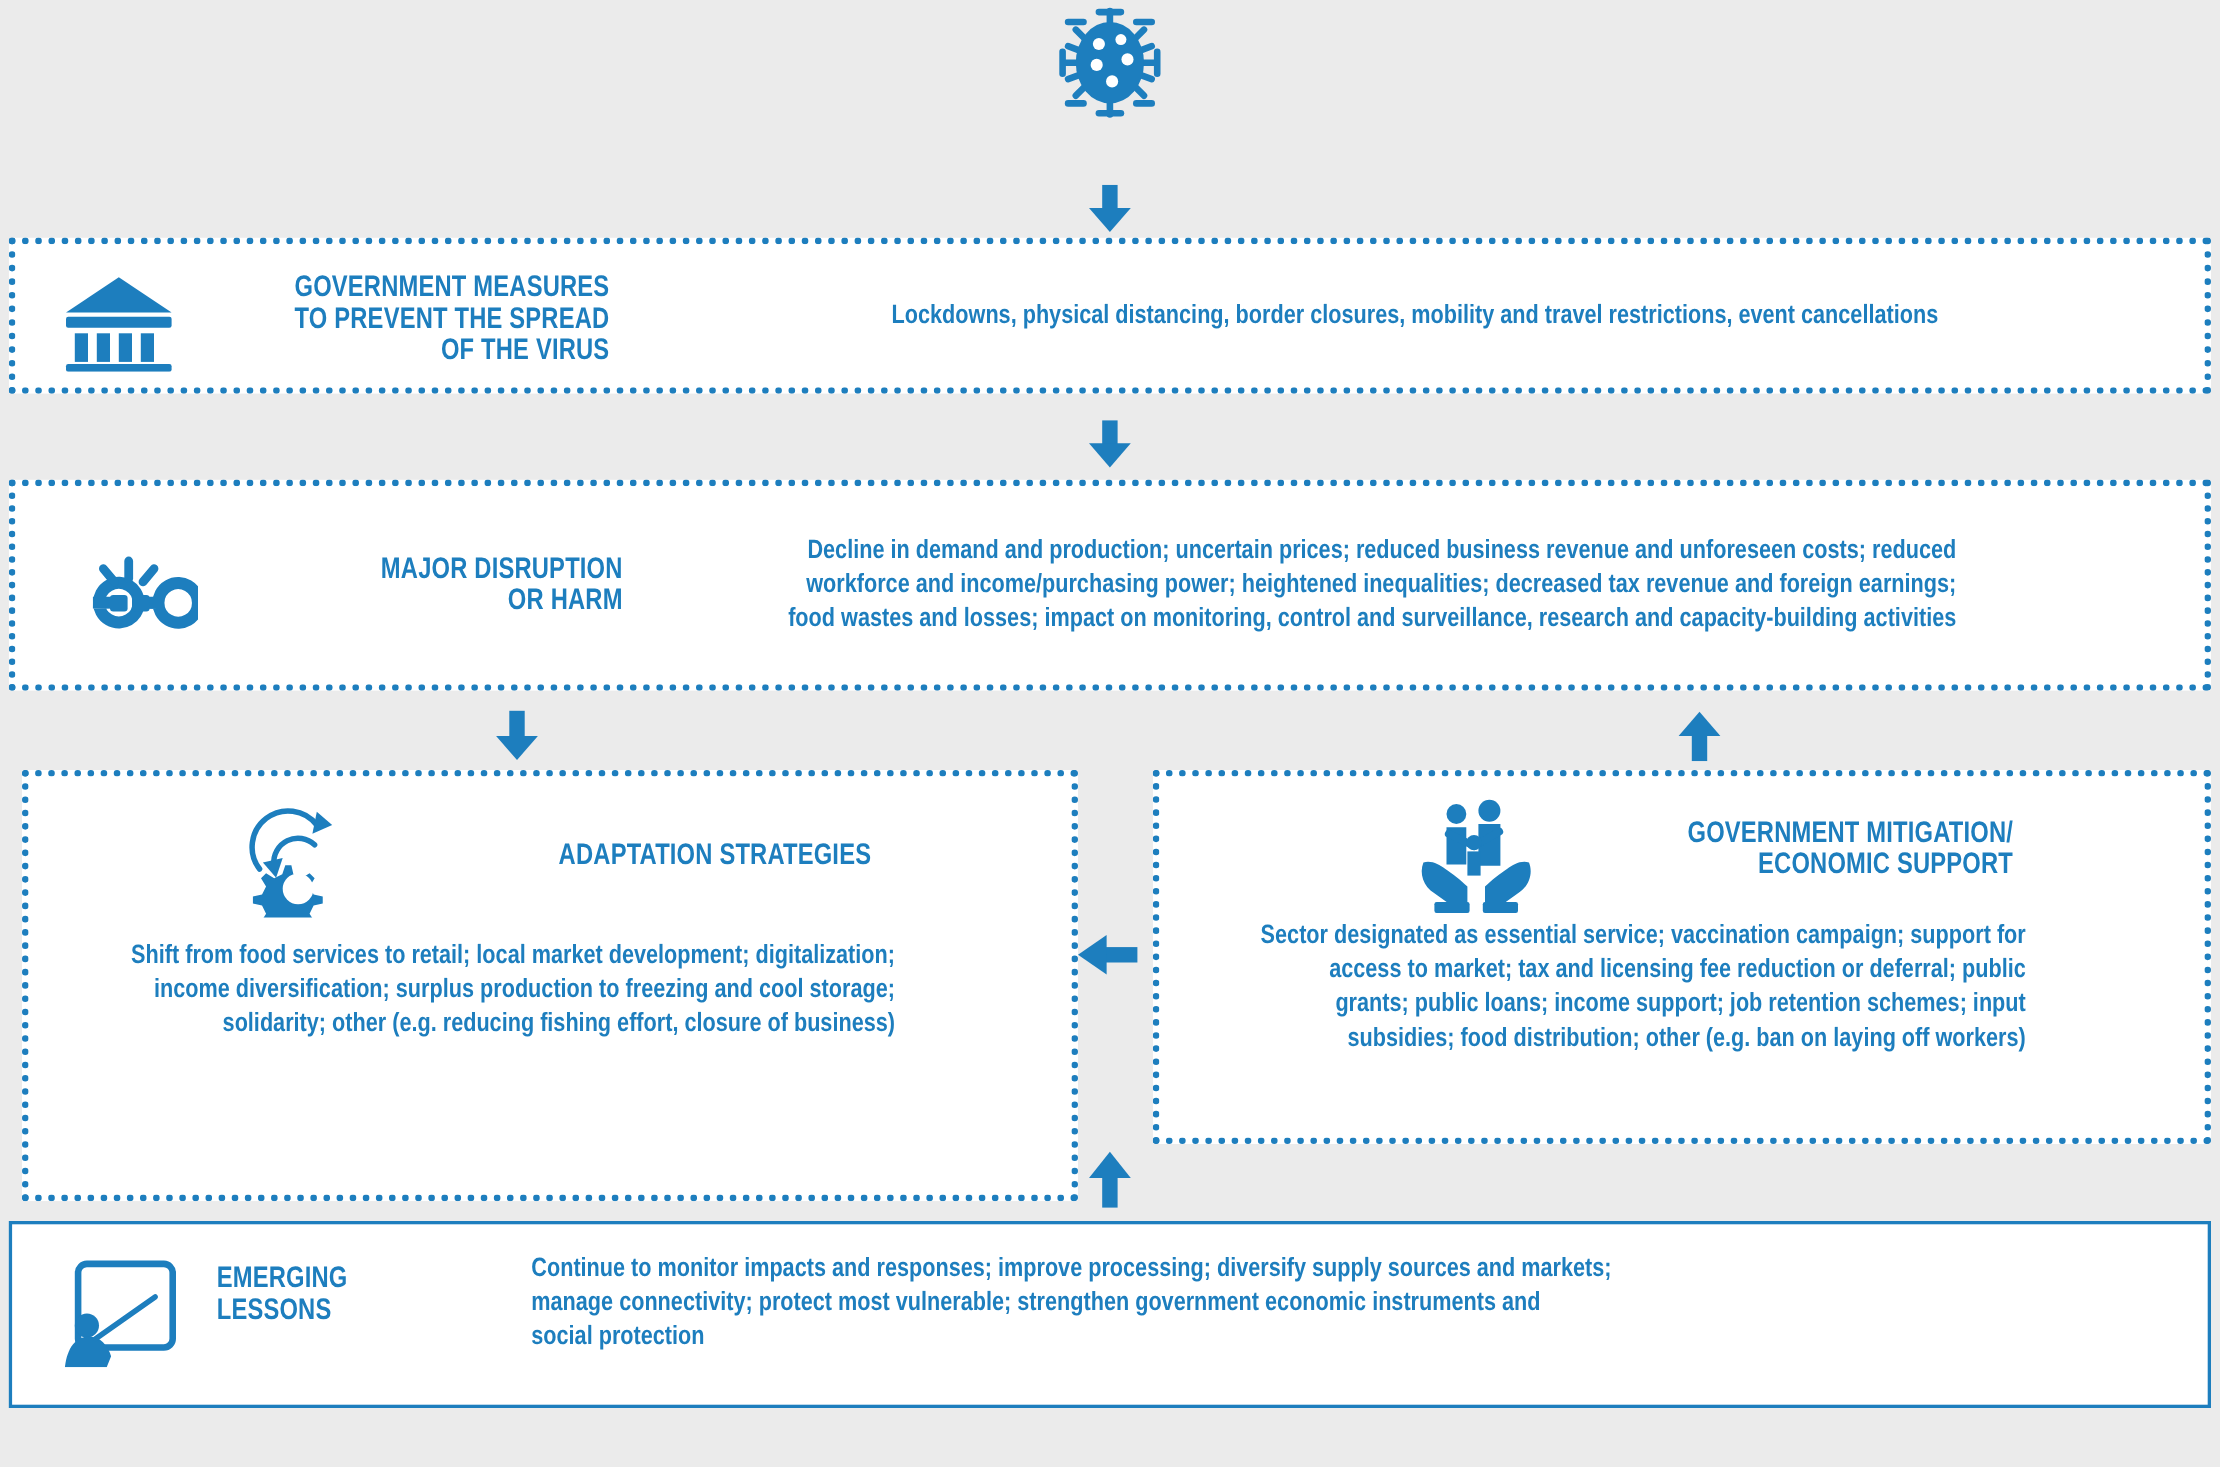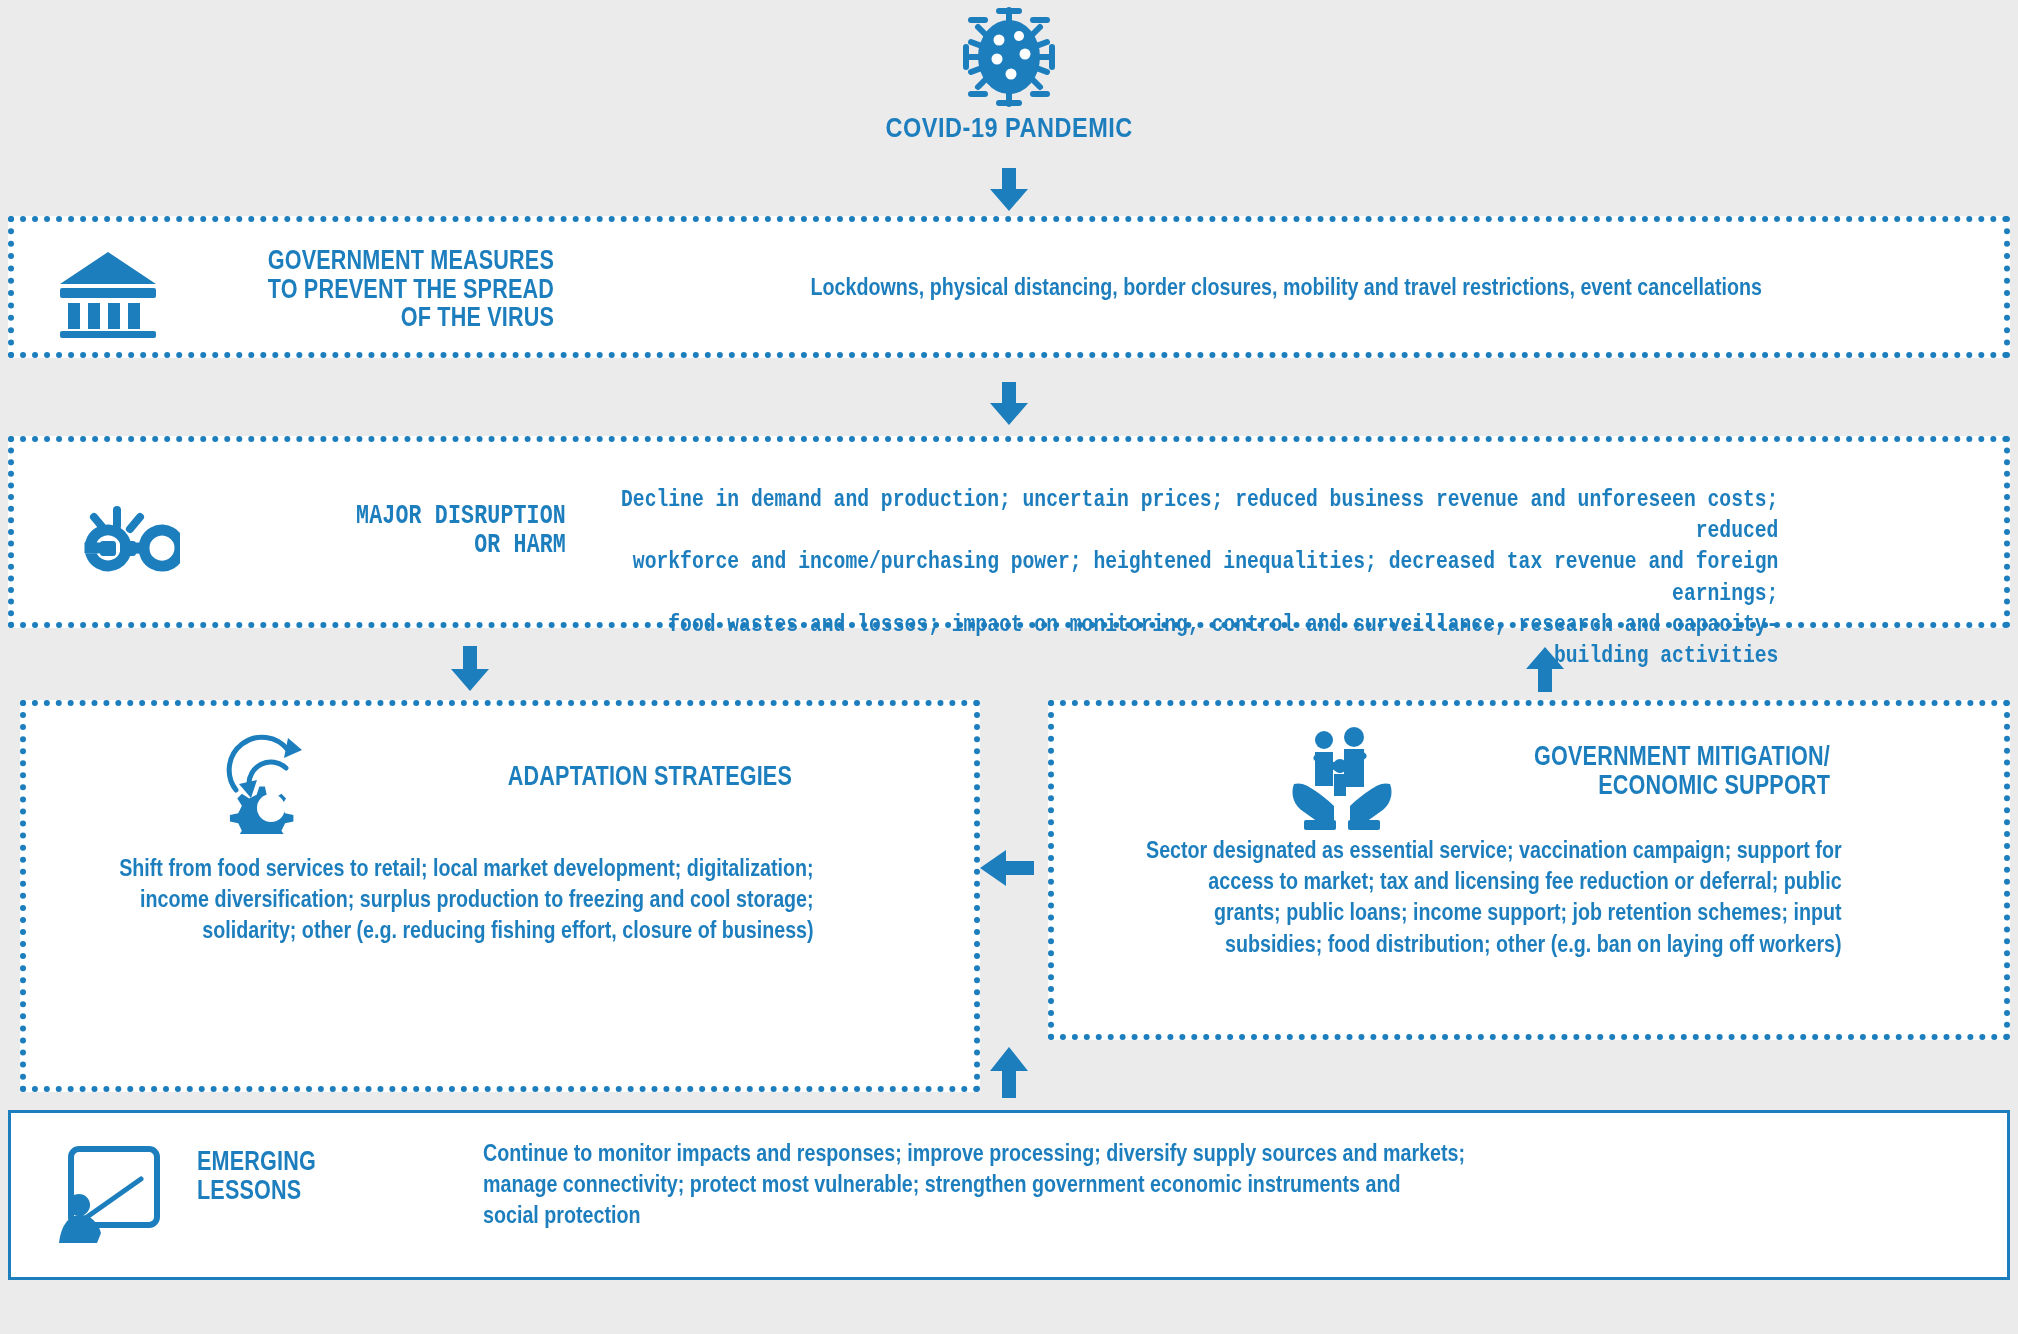--- a/index.html
+++ b/index.html
@@ -54,21 +54,21 @@
   }
   #pandemic-title span{display:inline-block;transform:scaleX(.84);}
   
   .arrow{position:absolute;}
   
   #box-gov-measures{left:8px;top:216px;width:2002px;height:142px;}
   #icon-bank{position:absolute;left:42px;top:24px;}
   #gov-measures-heading{position:absolute;left:172px;top:24px;font-size:27px;width:460px;}
   #gov-measures-body{position:absolute;left:600px;top:49px;font-size:24px;width:1400px;}
   
-  #box-disruption{left:8px;top:436px;width:2002px;height:192px;font-family:Liberation Mono, monospace;}
+  #box-disruption{left:8px;top:436px;width:2002px;height:192px;}
   #icon-chain{position:absolute;left:40px;top:62px;}
   #disruption-heading{position:absolute;left:216px;top:60px;font-size:27px;width:420px;}
   #disruption-body{position:absolute;left:600px;top:42px;font-size:24px;width:1420px;}
   
   #box-adaptation{left:20px;top:700px;width:960px;height:392px;}
   #icon-gear{position:absolute;left:190px;top:22px;}
   #adaptation-heading{position:absolute;left:318px;top:56px;font-size:27px;width:560px;}
   #adaptation-body{position:absolute;left:66px;top:146px;font-size:24px;width:880px;}
   #box-mitigation{left:1048px;top:700px;width:962px;height:340px;}
   #icon-hands{position:absolute;left:234px;top:16px;}
@@ -117,23 +117,20 @@
         <ellipse cx="60" cy="55" rx="31" ry="37"></ellipse>
 
         <circle cx="50" cy="38" r="5.5" fill="#ffffff"></circle>
         <circle cx="70" cy="34" r="5" fill="#ffffff"></circle>
         <circle cx="76" cy="52" r="5.5" fill="#ffffff"></circle>
         <circle cx="48" cy="57" r="5.5" fill="#ffffff"></circle>
         <circle cx="62" cy="72" r="5.5" fill="#ffffff"></circle>
       </g>
     </svg>
   </div>
-  <div id="pandemic-title">
-    <span>COVID-19 PANDEMIC</span>
-  </div>
 </div>
 
 <div class="arrow" style="left:984px;top:168px;">
   <svg width="50" height="44" viewBox="0 0 50 44">
       <g fill="#1d7ebe">
     <rect x="18" y="0" width="14" height="26"></rect>
     <polygon points="25,43 6,21 44,21"></polygon>
   </g>
     </svg>
 </div>

